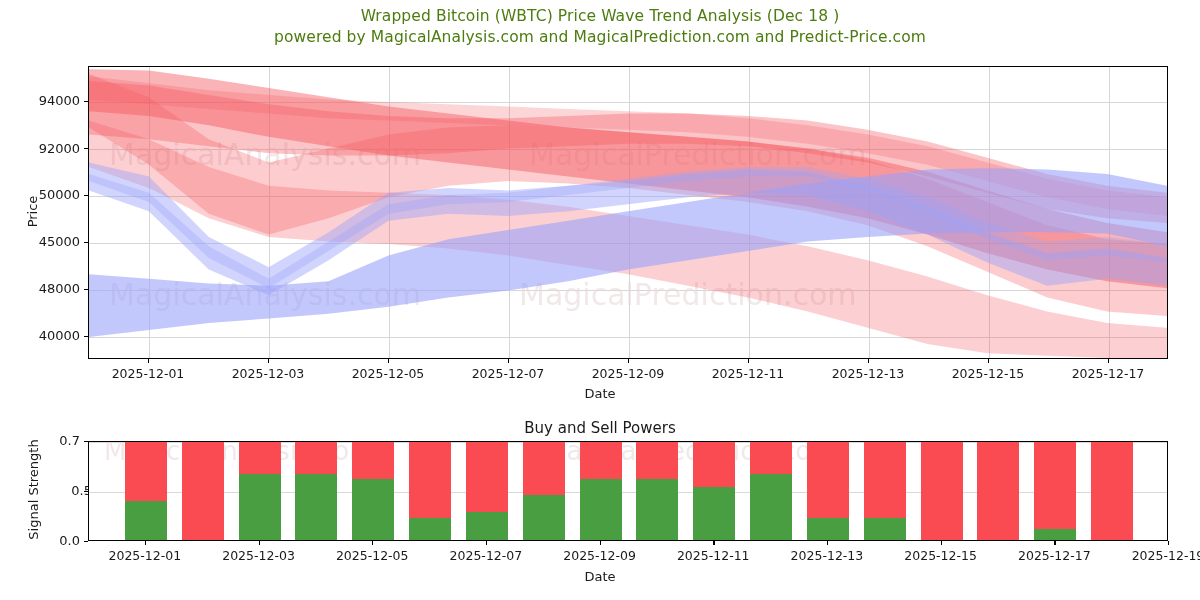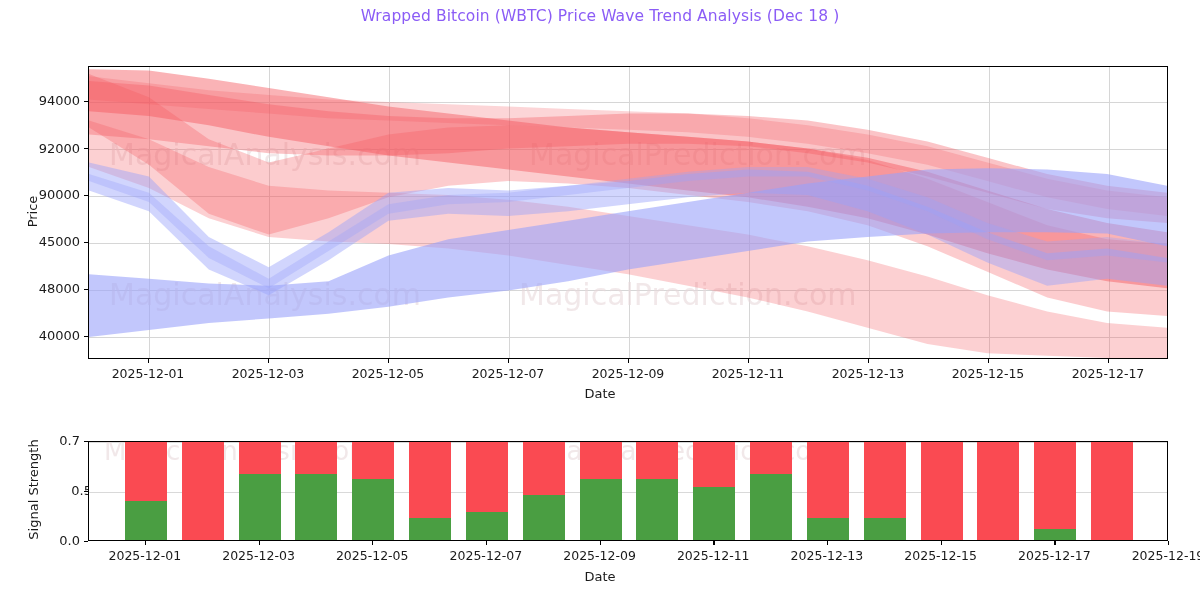--- a/index.html
+++ b/index.html
@@ -1,20 +1,20 @@
 <!DOCTYPE html>
 <html><head>
 <meta charset="utf-8">
 <style>
   html,body{margin:0;padding:0;background:#ffffff;}
   body{width:1200px;height:600px;font-family:"DejaVu Sans","Liberation Sans",sans-serif;overflow:hidden;}
   #root{position:relative;width:1200px;height:600px;}
 
   .title-block{position:absolute;left:0;top:6px;width:1200px;text-align:center;}
-  .title-line{font-size:15.5px;color:#8b5cf6;line-height:21px;letter-spacing:.1px;}
+  .title-line{font-size:15.5px;color:#4d7c0f;line-height:21px;letter-spacing:.1px;}
 
   
   #price-axes{position:absolute;left:88px;top:66px;width:1080px;height:293px;
               border:1.3px solid #000;box-sizing:border-box;background:#fff;overflow:hidden;}
   #price-grid{position:absolute;inset:0;}
   #price-grid .gl{position:absolute;background:#d6d6d6;}
   #price-grid .gl.h{left:0;right:0;height:1px;}
   #price-grid .gl.v{top:0;bottom:0;width:1px;}
 
   .wm{position:absolute;color:#e9d9dc;opacity:.60;font-size:30px;white-space:nowrap;
@@ -41,31 +41,32 @@
   .bar .sell{position:absolute;left:0;right:0;top:0;}
   .bar .buy{position:absolute;left:0;right:0;bottom:0;}
 </style>
 </head>
 <body>
 
 <div id="root">
 
   <div class="title-block">
     <div class="title-line">Wrapped Bitcoin (WBTC) Price Wave Trend Analysis (Dec 18 )</div>
+    <div class="title-line">powered by MagicalAnalysis.com and MagicalPrediction.com and Predict-Price.com</div>
   </div>
 
   <div class="yaxis-name" id="price-ylabel" style="left: 2px; top: 203.5px; width: 60px; text-align: center;">Price</div>
   <div id="price-ticks">
       <div class="ytick" style="left: 10px; top: 327.56px;">40000</div>
       <div class="tickmark" style="left: 84px; top: 335.6px; width: 4px; height: 1.3px;"></div>
       <div class="ytick" style="left: 10px; top: 280.68px;">48000</div>
       <div class="tickmark" style="left: 84px; top: 288.7px; width: 4px; height: 1.3px;"></div>
       <div class="ytick" style="left: 10px; top: 233.8px;">45000</div>
       <div class="tickmark" style="left: 84px; top: 241.8px; width: 4px; height: 1.3px;"></div>
-      <div class="ytick" style="left: 10px; top: 186.92px;">90000</div>
+      <div class="ytick" style="left: 10px; top: 186.92px;">50000</div>
       <div class="tickmark" style="left: 84px; top: 194.9px; width: 4px; height: 1.3px;"></div>
       <div class="ytick" style="left: 10px; top: 141px;">92000</div>
       <div class="tickmark" style="left: 84px; top: 148px; width: 4px; height: 1.3px;"></div>
       <div class="ytick" style="left: 10px; top: 93.16px;">94000</div>
       <div class="tickmark" style="left: 84px; top: 101.2px; width: 4px; height: 1.3px;"></div>
     </div>
 
   <div id="price-axes">
     <div id="price-grid">
         <div class="gl h" style="top: 269.6px;"></div>
@@ -119,20 +120,21 @@
       <div class="tickmark" style="left: 748px; top: 359px; width: 1.3px; height: 4px;"></div>
       <div class="xtick" style="left: 818px; top: 366px;">2025-12-13</div>
       <div class="tickmark" style="left: 868px; top: 359px; width: 1.3px; height: 4px;"></div>
       <div class="xtick" style="left: 938px; top: 366px;">2025-12-15</div>
       <div class="tickmark" style="left: 988px; top: 359px; width: 1.3px; height: 4px;"></div>
       <div class="xtick" style="left: 1058px; top: 366px;">2025-12-17</div>
       <div class="tickmark" style="left: 1108px; top: 359px; width: 1.3px; height: 4px;"></div>
     </div>
   <div class="axis-name" id="price-xlabel" style="left:0;top:386px;width:1200px;">Date</div>
 
+  <div id="signal-title">Buy and Sell Powers</div>
 
   <div class="yaxis-name" id="signal-ylabel" style="left: -47px; top: 482px; width: 160px; text-align: center;">Signal Strength</div>
   <div id="signal-ticks">
       <div class="ytick" style="left: 10px; top: 533px;">0.0</div>
       <div class="tickmark" style="left: 84px; top: 541px; width: 4px; height: 1.3px;"></div>
       <div class="ytick" style="left: 22px; top: 483px;">0.5</div>
       <div class="tickmark" style="left: 84px; top: 491px; width: 4px; height: 1.3px;"></div>
       <div class="ytick" style="left: 10px; top: 433px;">0.7</div>
       <div class="tickmark" style="left: 84px; top: 441px; width: 4px; height: 1.3px;"></div>
     </div>

